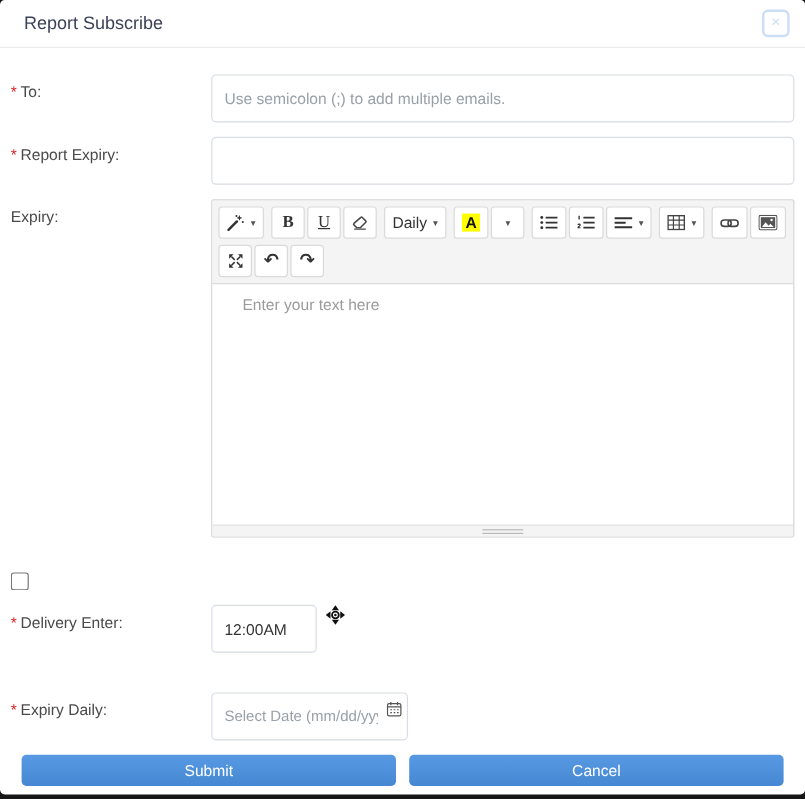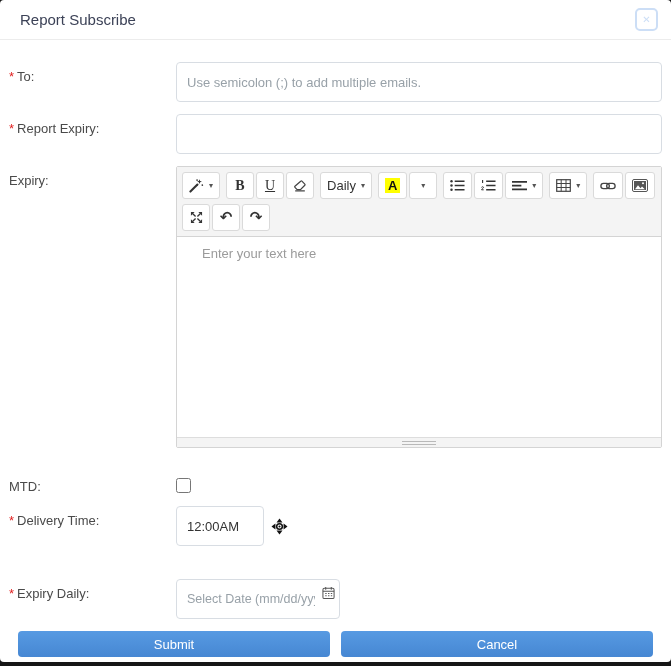--- a/index.html
+++ b/index.html
@@ -49,21 +49,21 @@
   .editarea{height:200px;position:relative;background:#fff;}
   .ph{position:absolute;top:9px;left:10px;color:#9b9b9b;font-size:13px;margin-left:15px;}
   .statusbar{height:9px;background:#f4f4f4;border-top:1px solid #ddd;display:flex;
     flex-direction:column;align-items:center;justify-content:center;gap:2px;cursor:row-resize;}
   .statusbar i{display:block;width:34px;height:1px;background:#b9b9b9;}
   
   .choice-row{display:flex;gap:30px;padding-top:5px;align-items:center;}
   .opt{display:flex;align-items:center;gap:6px;font-size:13px;color:#333;}
   input[type=radio],input[type=checkbox]{width:15px;height:15px;margin:0;accent-color:#1673e6;}
   
-  .time-wrap{display:flex;align-items:center;gap:7px;}
+  .time-wrap{display:flex;align-items:flex-start;gap:7px;}
   .time-input{width:88px;}
   .row-delivery{margin-bottom:33px;}
   .date-wrap{position:relative;width:164px;}
   .date-input{width:164px;padding-right:24px;font-size:12.5px;}
   .cal-ico{position:absolute;right:5px;top:7px;pointer-events:none;}
   
   .footer{display:flex;gap:11px;padding:0 9px;margin-top:10px;}
   .btn{flex:1;height:26px;border:none;border-radius:4px;color:#fff;font-size:13px;
     background:linear-gradient(#579ae2,#4687d3);display:flex;align-items:center;
     justify-content:center;cursor:pointer;font-family:"Liberation Sans",sans-serif;}
@@ -214,29 +214,28 @@
             <i></i>
             <i></i>
           </div>
       </div>
     </div>
 
     <div class="row">
     </div>
 
     <div class="row">
-      <div class="lbl"><span>MTD:</span></div>
       <div class="choice-row">
         <input type="checkbox" style="">
       </div>
     </div>
 
     <div class="row row-delivery">
       <div class="lbl">
-        <span class="star">*</span><span>Delivery Time:</span>
+        <span class="star">*</span><span>Delivery Enter:</span>
       </div>
       <div class="time-wrap">
         <input class="inp time-input" value="12:00AM" style="">
         <svg width="17" height="17" viewBox="0 0 18 18">
             <path d="M9 .5l3.2 4.2H5.8z" fill="#111"></path>
             <path d="M9 17.5l-3.2-4.2h6.4z" fill="#111"></path>
             <path d="M.5 9l4.2-3.2v6.4z" fill="#111"></path>
             <path d="M17.5 9l-4.2 3.2V5.8z" fill="#111"></path>
             <circle cx="9" cy="9" r="3" fill="none" stroke="#111" stroke-width="1.6"></circle>
             <circle cx="9" cy="9" r="1.1" fill="#111"></circle>

